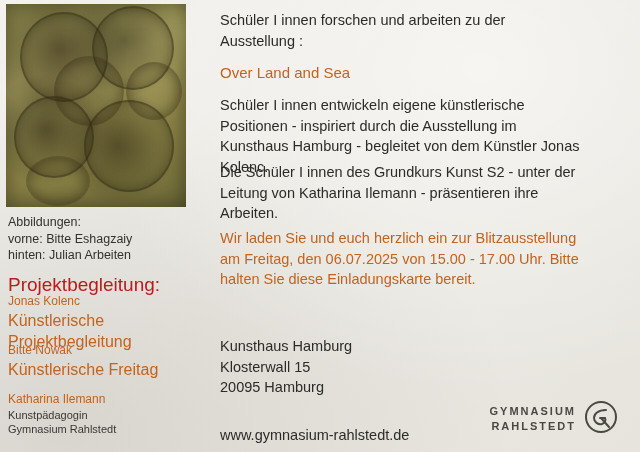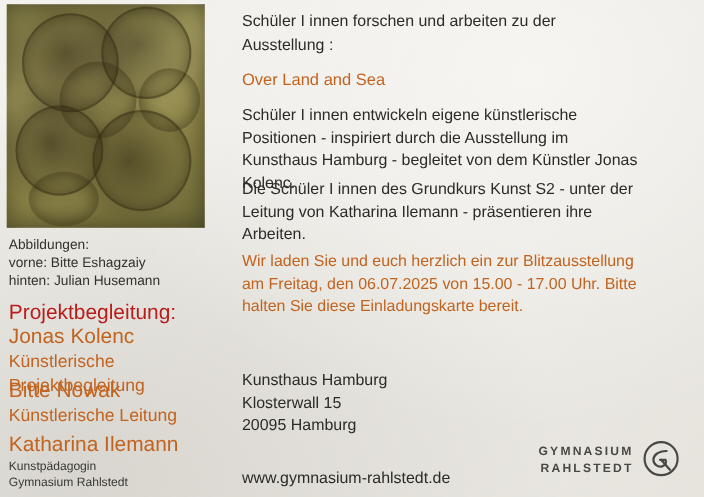--- a/index.html
+++ b/index.html
@@ -66,21 +66,21 @@
   #c7 { left: 20px;  top: 152px; width: 60px;  height: 46px;  border-color: rgba(60,50,22,0.35); }
 
   .lc-block {
     position: absolute;
     left: 8px;
     width: 186px;
     line-height: 1.32;
   }
   .lc-plain { font-size: 12.5px; color: #33312c; }
   .lc-accent { font-size: 19px; color: #b91c1c; }
-  .lc-accent-big { font-size: 19px; color: #c2631f; }
+  .lc-accent-big { font-size: 12px; color: #c2631f; }
   .lc-sub { font-size: 16px; color: #c2631f; }
   .lc-sub-dark { font-size: 11px; color: #3a3833; }
 
   #abbildungen { top: 214px; }
   #projektbegleitung { top: 272px; }
   #person-1 { top: 294px; }
   #person-2 { top: 343px; }
   #person-3 { top: 392px; }
 
   
@@ -150,35 +150,35 @@
       <div class="cell" id="c3"></div>
       <div class="cell" id="c4"></div>
       <div class="cell" id="c5"></div>
       <div class="cell" id="c6"></div>
       <div class="cell" id="c7"></div>
     </div>
 
     <div class="lc-block" id="abbildungen">
       <div class="lc-plain">Abbildungen:</div>
       <div class="lc-plain">vorne: Bitte Eshagzaiy</div>
-      <div class="lc-plain">hinten: Julian Husemann</div>
+      <div class="lc-plain">hinten: Julian Arbeiten</div>
     </div>
 
     <div class="lc-block" id="projektbegleitung">
       <div class="lc-accent">Projektbegleitung:</div>
     </div>
 
     <div class="lc-block" id="person-1">
       <div class="lc-accent-big">Jonas Kolenc</div>
       <div class="lc-sub">Künstlerische Projektbegleitung</div>
     </div>
 
     <div class="lc-block" id="person-2">
       <div class="lc-accent-big">Bitte Nowak</div>
-      <div class="lc-sub">Künstlerische Leitung</div>
+      <div class="lc-sub">Künstlerische Freitag</div>
     </div>
 
     <div class="lc-block" id="person-3">
       <div class="lc-accent-big">Katharina Ilemann</div>
       <div class="lc-sub-dark">Kunstpädagogin</div>
       <div class="lc-sub-dark">Gymnasium Rahlstedt</div>
     </div>
   </div>
 
   <div id="right-col">

